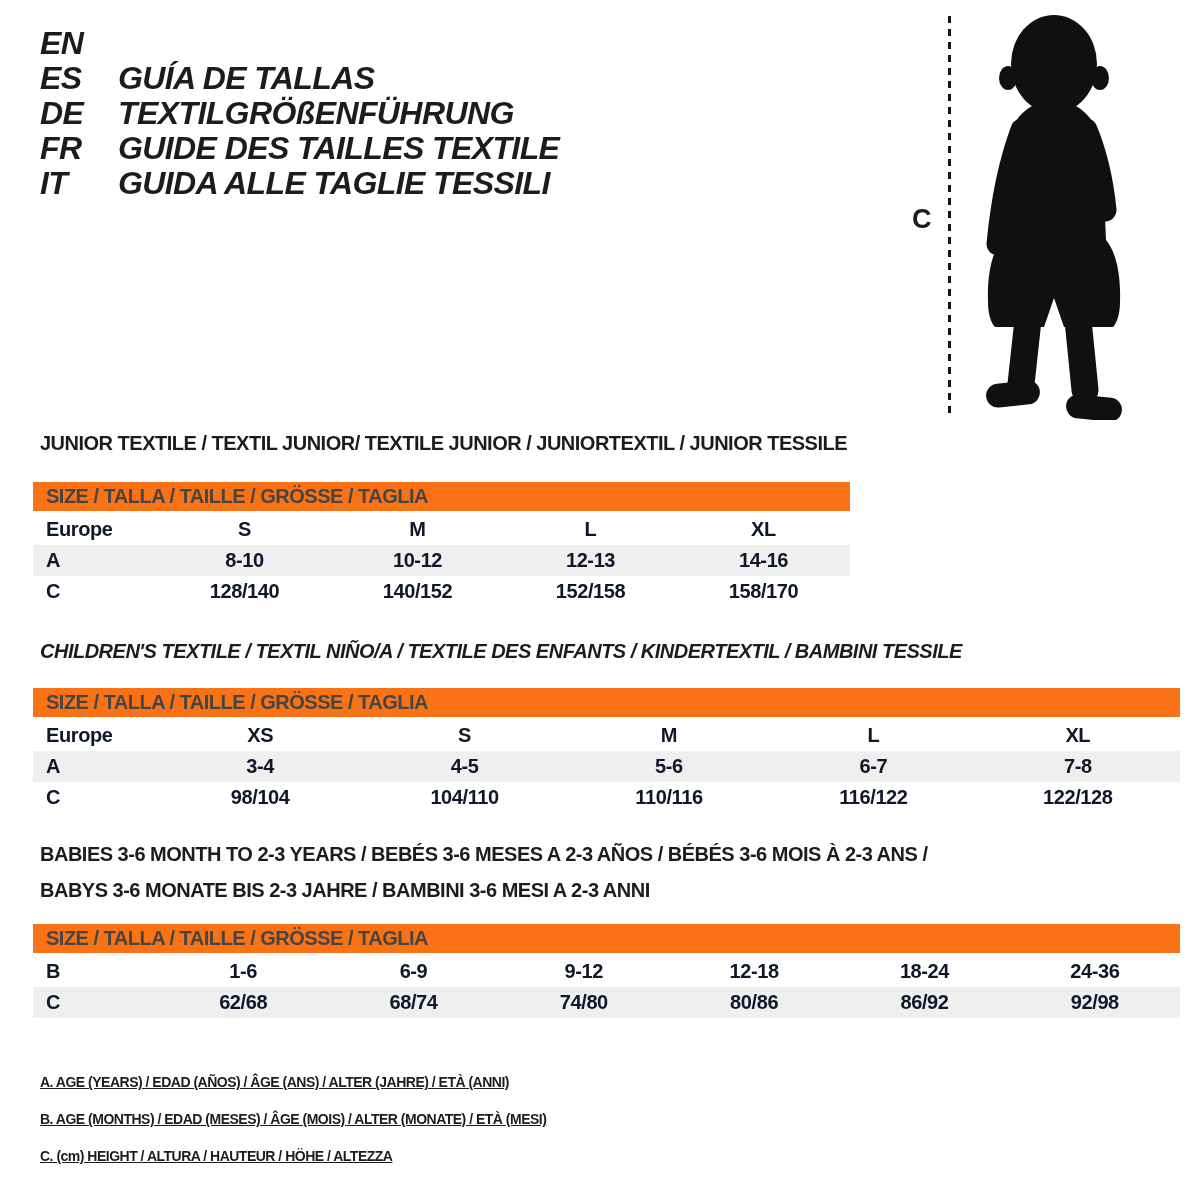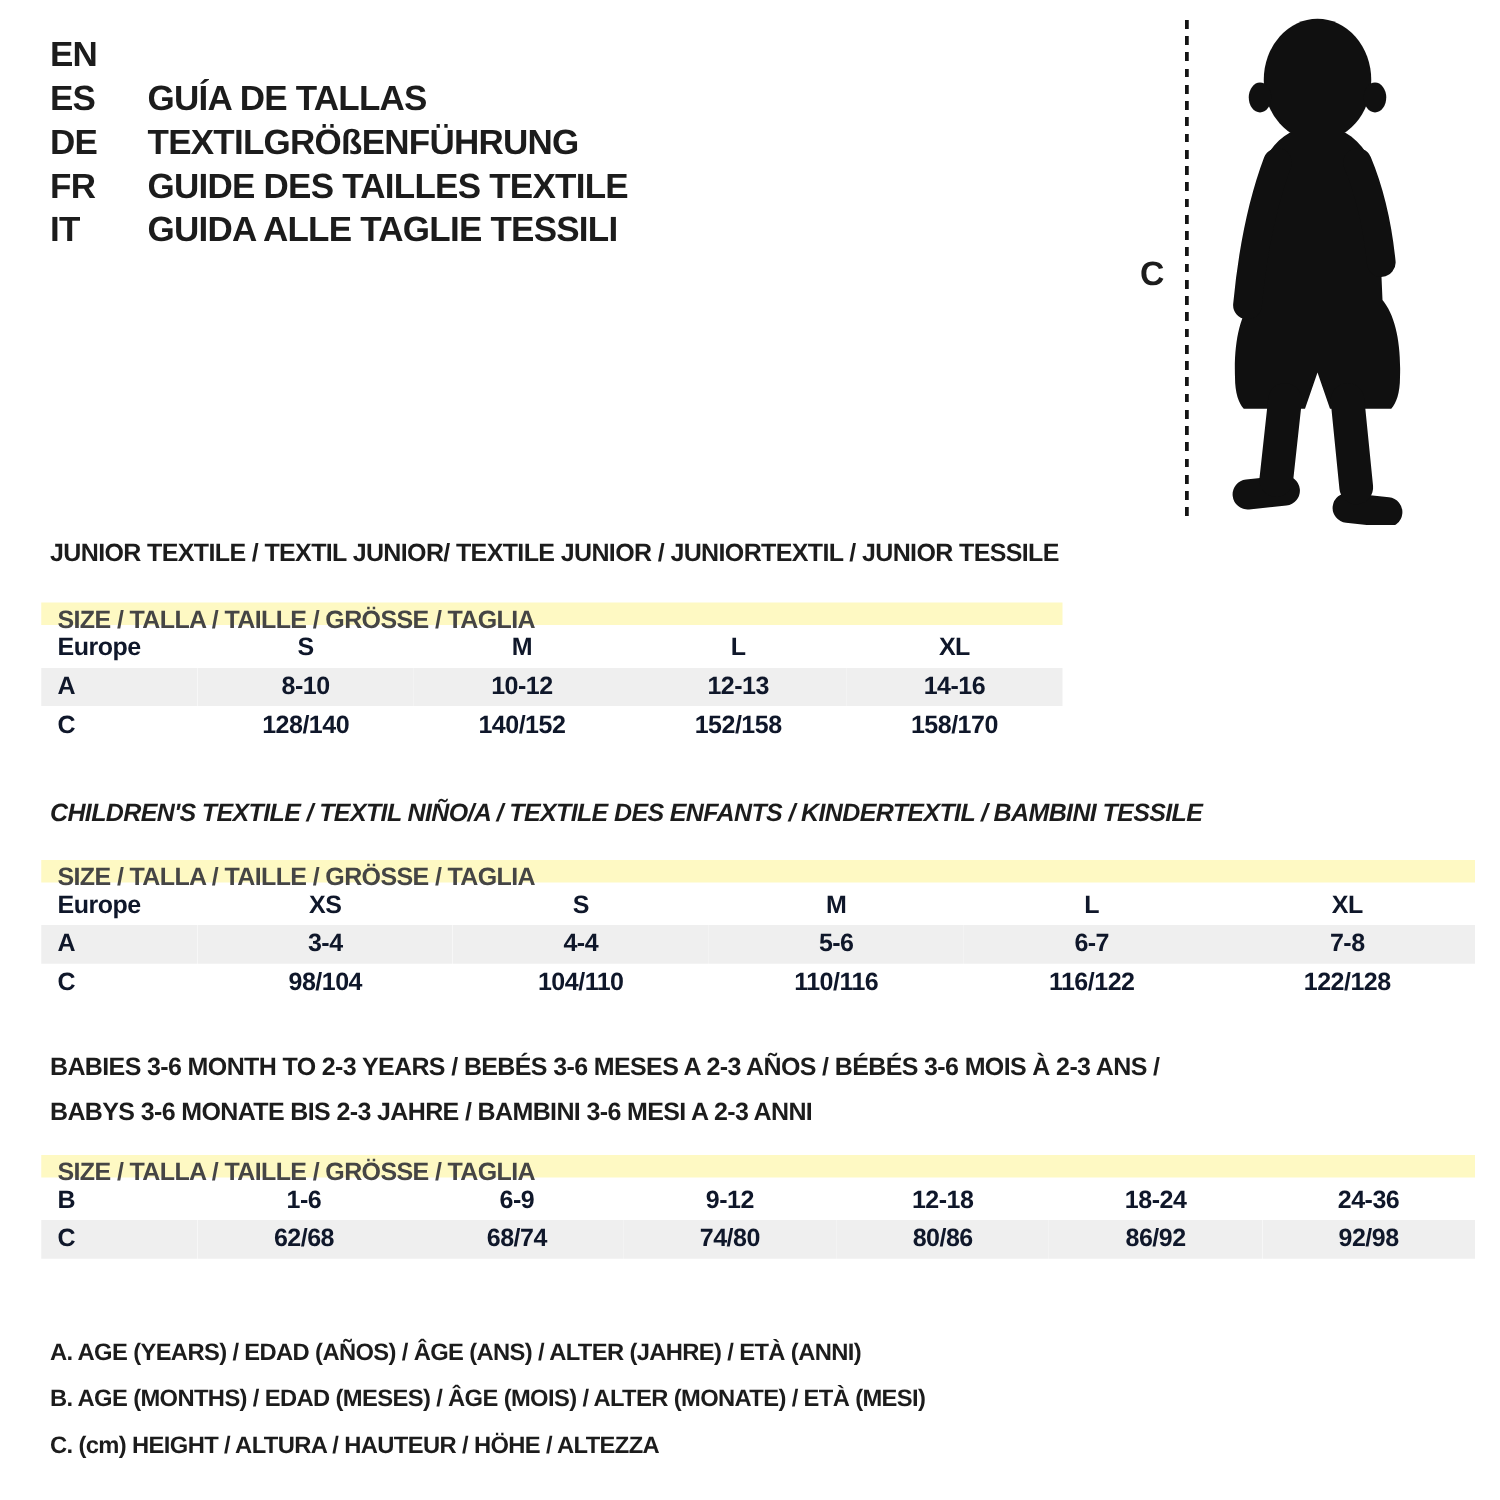--- a/index.html
+++ b/index.html
@@ -7,21 +7,21 @@
   body {
     position:relative;
     font-family:"Liberation Sans", sans-serif;
     font-weight:700;
     color:#1c1c1c;
     -webkit-font-smoothing:antialiased;
   }
 
   
   .lang-block { position:absolute; left:40px; top:26px; }
-  .lang-row { display:flex; align-items:center; height:35px; font-size:28px; letter-spacing:-0.6px; }
+  .lang-row { display:flex; align-items:center; height:35px; font-size:32px; letter-spacing:-0.6px;font-style:italic; }
   .lang-code { width:78px; flex:0 0 78px; }
   .lang-label { white-space:nowrap; }
 
   
   .measure-line {
     position:absolute; left:948px; top:16px; width:3px; height:398px;
     background:repeating-linear-gradient(to bottom, #141414 0 7px, transparent 7px 13px);
   }
   .measure-label { position:absolute; left:912px; top:204px; font-size:27px; }
   .silhouette-wrap { position:absolute; left:966px; top:12px; width:176px; height:408px; }
@@ -33,35 +33,35 @@
   .title-babies-1 { top:843px; }
   .title-babies-2 { top:879px; }
 
   
   .size-table-wrap { position:absolute; left:33px; }
   .wrap-junior   { top:482px; width:817px;  }
   .wrap-children { top:688px; width:1147px; }
   .wrap-babies   { top:924px; width:1147px; }
 
   .size-band {
-    height:18px; line-height:29px; background:#fef9c3; color:#454545;
+    height:29px; line-height:29px; background:#f97316; color:#454545;
     font-size:20px; letter-spacing:-0.5px; padding-left:13px; margin-bottom:3px;
     white-space:nowrap;
   }
   table.size-table { width:100%; border-collapse:collapse; table-layout:fixed; }
   table.size-table td {
     height:31px; font-size:20px; letter-spacing:-0.4px; text-align:center;
     vertical-align:middle; color:#0f172a; overflow:hidden; white-space:nowrap;
   }
   table.size-table td.row-label { text-align:left; padding-left:13px; width:125px; }
   tr.striped { background:#efefef; }
 
   
   .legend-block { position:absolute; left:40px; top:1064px; }
-  .legend-line { font-size:19px; letter-spacing:-0.5px; line-height:37px; white-space:nowrap; }
+  .legend-line { font-size:14px; letter-spacing:-0.5px; line-height:37px; white-space:nowrap;text-decoration:underline; }
 </style>
 </head>
 <body>
 
 <div class="lang-block">
   <div class="lang-row">
     <span class="lang-code">EN</span>
   </div>
   <div class="lang-row">
     <span class="lang-code">ES</span>
@@ -150,21 +150,21 @@
       <td class="row-label">Europe</td>
       <td>XS</td>
       <td>S</td>
       <td>M</td>
       <td>L</td>
       <td>XL</td>
     </tr>
     <tr class="striped">
       <td class="row-label">A</td>
       <td>3-4</td>
-      <td>4-4</td>
+      <td>4-5</td>
       <td>5-6</td>
       <td>6-7</td>
       <td>7-8</td>
     </tr>
     <tr>
       <td class="row-label">C</td>
       <td>98/104</td>
       <td>104/110</td>
       <td>110/116</td>
       <td>116/122</td>

